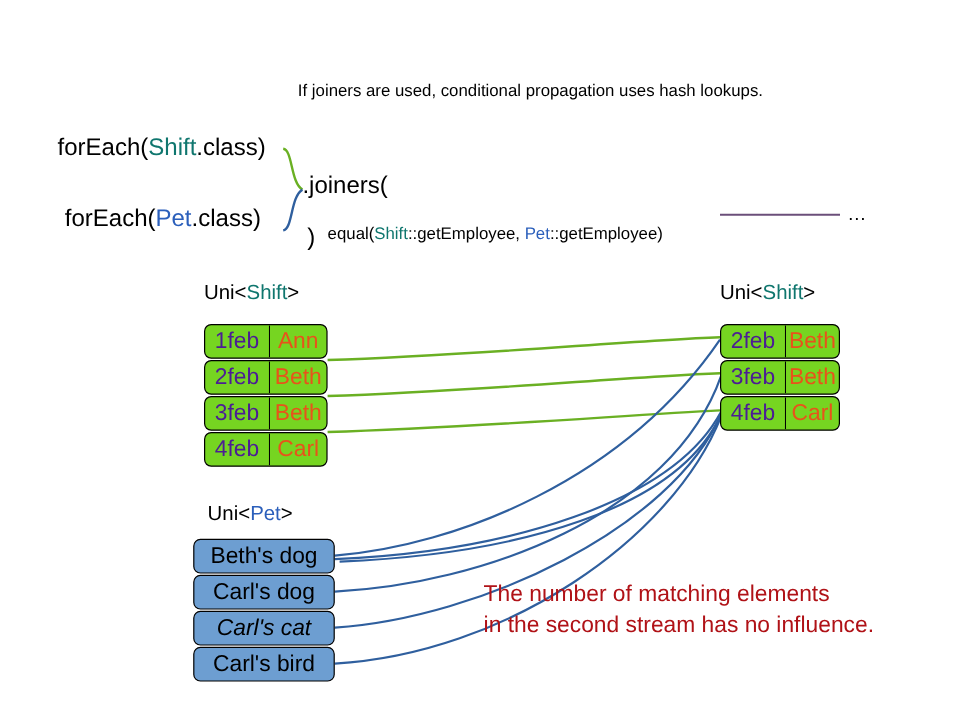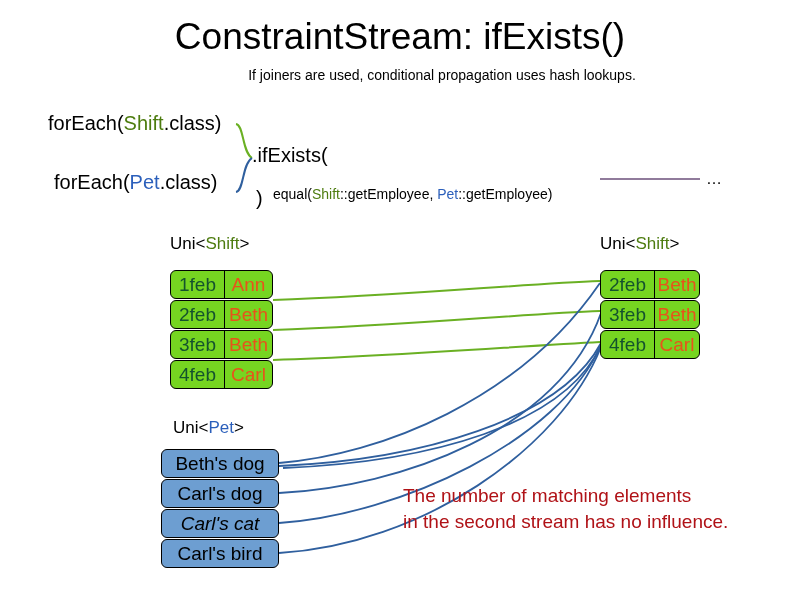--- a/index.html
+++ b/index.html
@@ -19,42 +19,42 @@
     text-align:center;font-size:37px;line-height:42px;
     font-weight:normal;color:#000;
   }
   .subtitle{
     position:absolute;left:0;top:66px;width:800px;
     text-align:center;font-size:14px;line-height:18px;color:#000;margin-left:42px;
   }
 
   .code{position:absolute;font-size:20px;line-height:24px;color:#000;white-space:nowrap;}
   .code.small{font-size:14px;line-height:17px;margin-top:16px;}
-  .cls-shift{color:#4d7c0f;}
+  .cls-shift{color:#0f766e;}
   .cls-pet{color:#2b5fbb;}
 
   .brace{position:absolute;left:232px;top:122px;width:30px;height:72px;}
 
   .grp-label{position:absolute;font-size:17px;line-height:20px;color:#000;white-space:nowrap;}
 
   .box{
     position:absolute;box-sizing:border-box;
     border:1.6px solid #000;border-radius:6px;
     display:flex;align-items:center;
     font-size:19px;line-height:19px;
     overflow:hidden;
   }
   .box.shift{background:#76d521;}
   .box.pet{background:#6d9ed1;justify-content:center;}
   .cell-date{
     box-sizing:border-box;
     width:54px;height:100%;
     display:flex;align-items:center;justify-content:center;
     border-right:1.6px solid #000;border-radius:5px 0 0 5px;
-    color:#14532d;
+    color:#4c1d95;
   }
   .cell-name{
     flex:1;height:100%;
     display:flex;align-items:center;justify-content:center;
     color:#e8531b;
   }
   .pet-label{color:#000;}
 
   .note{
     position:absolute;font-size:19px;line-height:26px;
@@ -80,36 +80,35 @@
       <path d="M279,493 C400,487 560,430 601,313"></path>
       <path d="M279,523 C400,515 560,440 601,345"></path>
       <path d="M279,553 C420,545 560,450 601,347"></path>
       <path d="M279,466 C420,460 560,420 601,343"></path>
       <path d="M283,468 C430,462 565,425 601,345"></path>
     </g>
 
     <line x1="600" y1="179" x2="700" y2="179" stroke="#6b4f7a" stroke-width="1.6"></line>
   </svg>
 
-  <div class="title">ConstraintStream: ifExists()</div>
   <div class="subtitle">If joiners are used, conditional propagation uses hash lookups.</div>
 
   <div class="code" style="left:48px;top:111px;">
     <span>forEach(</span><span class="cls-shift">Shift</span><span>.class)</span>
   </div>
   <div class="code" style="left:54px;top:170px;">
     <span>forEach(</span><span class="cls-pet">Pet</span><span>.class)</span>
   </div>
 
   <svg class="brace" viewBox="0 0 30 72">
     <path d="M4,2 C12,3 10,30 20,36" fill="none" stroke="#6ab023" stroke-width="2"></path>
     <path d="M4,70 C12,69 10,42 20,36" fill="none" stroke="#2f5f9e" stroke-width="2"></path>
   </svg>
 
-  <div class="code" style="left:252px;top:143px;">.ifExists(</div>
+  <div class="code" style="left:252px;top:143px;">.joiners(</div>
   <div class="code small" style="left:273px;top:170px;">
     <span>equal(</span><span class="cls-shift">Shift</span><span>::getEmployee, </span><span class="cls-pet">Pet</span><span>::getEmployee)</span>
   </div>
   <div class="ellipsis" style="left:706px;top:170px;">…</div>
   <div class="code" style="left:256px;top:186px;">)</div>
 
   <div class="grp-label" style="left:170px;top:234px;">
     <span>Uni&lt;</span><span class="cls-shift">Shift</span><span>&gt;</span>
   </div>
 

